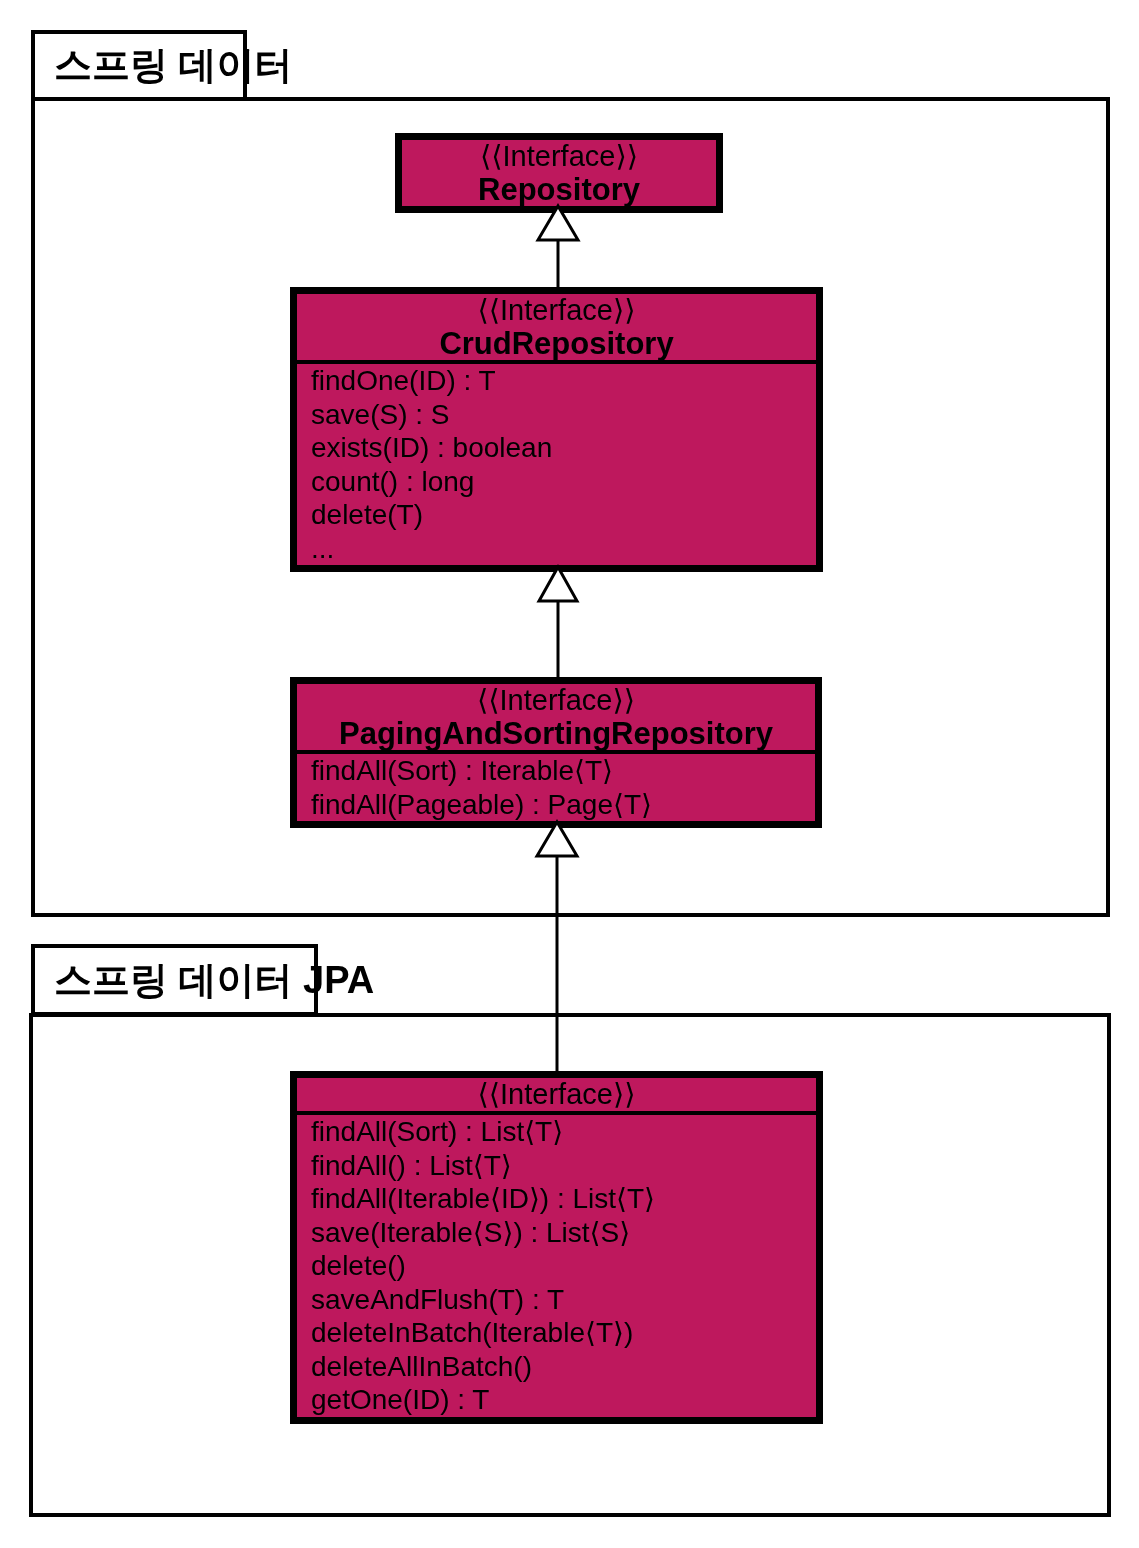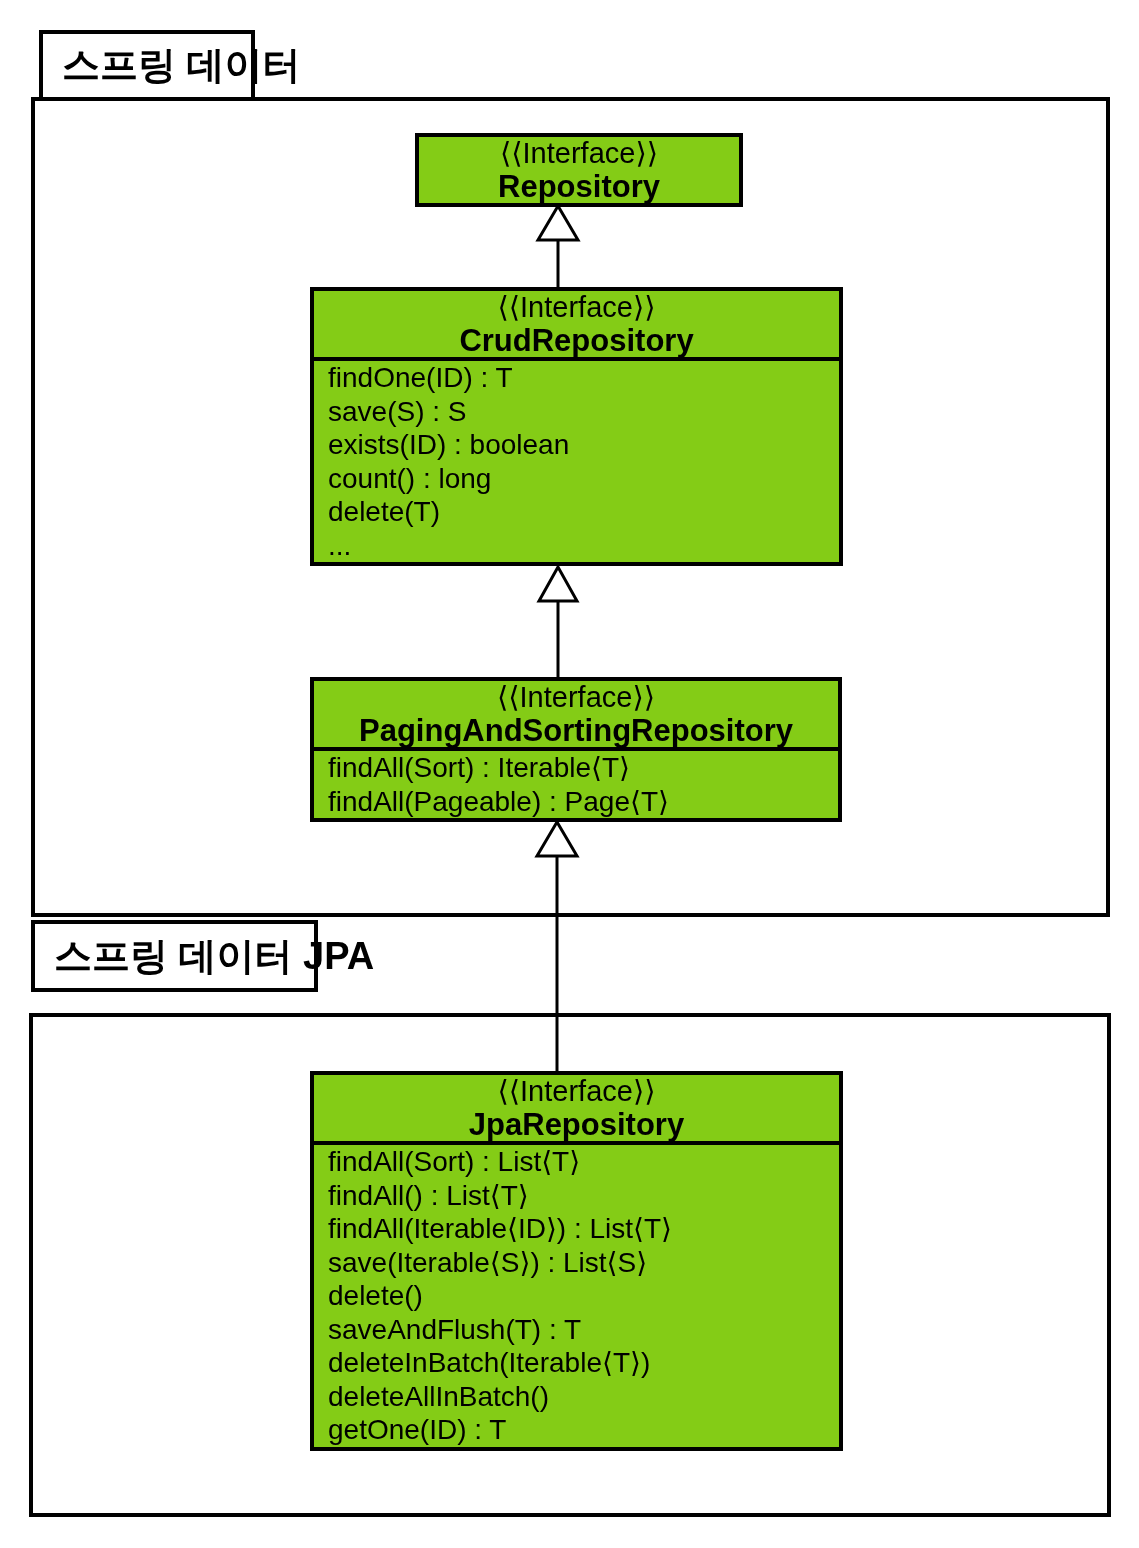--- a/index.html
+++ b/index.html
@@ -35,25 +35,24 @@
   .pkg-label {
     font-size: 38px;
     font-weight: bold;
     padding-left: 19px;
     letter-spacing: 0px;
     white-space: nowrap;
   }
   
   .cls {
     position: absolute;
-    border: 4px solid #000000;
-    background: #84cc16;
+    border: 7px solid #000000;
+    background: #be185d;
     box-sizing: border-box;
     z-index: 3;
-    margin-left: 20px;
   }
   .cls-header {
     text-align: center;
     padding: 0;
   }
   .cls-header.with-divider {
     border-bottom: 4px solid #000000;
   }
   .stereotype {
     font-size: 29px;
@@ -85,26 +84,26 @@
     z-index: 4;
     pointer-events: none;
   }
 </style>
 </head>
 <body>
 
 <div class="canvas">
 
   <div class="pkg-body" style="left:31px; top:97px; width:1079px; height:820px;"></div>
-  <div class="pkg-tab" style="left:39px; top:30px; width:216px; height:71px;">
+  <div class="pkg-tab" style="left:31px; top:30px; width:216px; height:71px;">
     <span class="pkg-label">스프링 데이터</span>
   </div>
 
   <div class="pkg-body" style="left:29px; top:1013px; width:1082px; height:504px;"></div>
-  <div class="pkg-tab" style="left:31px; top:920px; width:287px; height:72px;">
+  <div class="pkg-tab" style="left:31px; top:944px; width:287px; height:72px;">
     <span class="pkg-label">스프링 데이터 JPA</span>
   </div>
 
   <div class="cls" style="left:395px; top:133px; width:328px;">
     <div class="cls-header">
       <div class="stereotype">⟨⟨Interface⟩⟩</div>
       <div class="cls-name">Repository</div>
     </div>
   </div>
 
@@ -130,21 +129,20 @@
     </div>
     <div class="cls-methods">
         <div class="method-line">findAll(Sort) : Iterable⟨T⟩</div>
         <div class="method-line">findAll(Pageable) : Page⟨T⟩</div>
       </div>
   </div>
 
   <div class="cls" style="left:290px; top:1071px; width:533px;">
     <div class="cls-header with-divider">
       <div class="stereotype">⟨⟨Interface⟩⟩</div>
-      <div class="cls-name">JpaRepository</div>
     </div>
     <div class="cls-methods">
         <div class="method-line">findAll(Sort) : List⟨T⟩</div>
         <div class="method-line">findAll() : List⟨T⟩</div>
         <div class="method-line">findAll(Iterable⟨ID⟩) : List⟨T⟩</div>
         <div class="method-line">save(Iterable⟨S⟩) : List⟨S⟩</div>
         <div class="method-line">delete()</div>
         <div class="method-line">saveAndFlush(T) : T</div>
         <div class="method-line">deleteInBatch(Iterable⟨T⟩)</div>
         <div class="method-line">deleteAllInBatch()</div>

